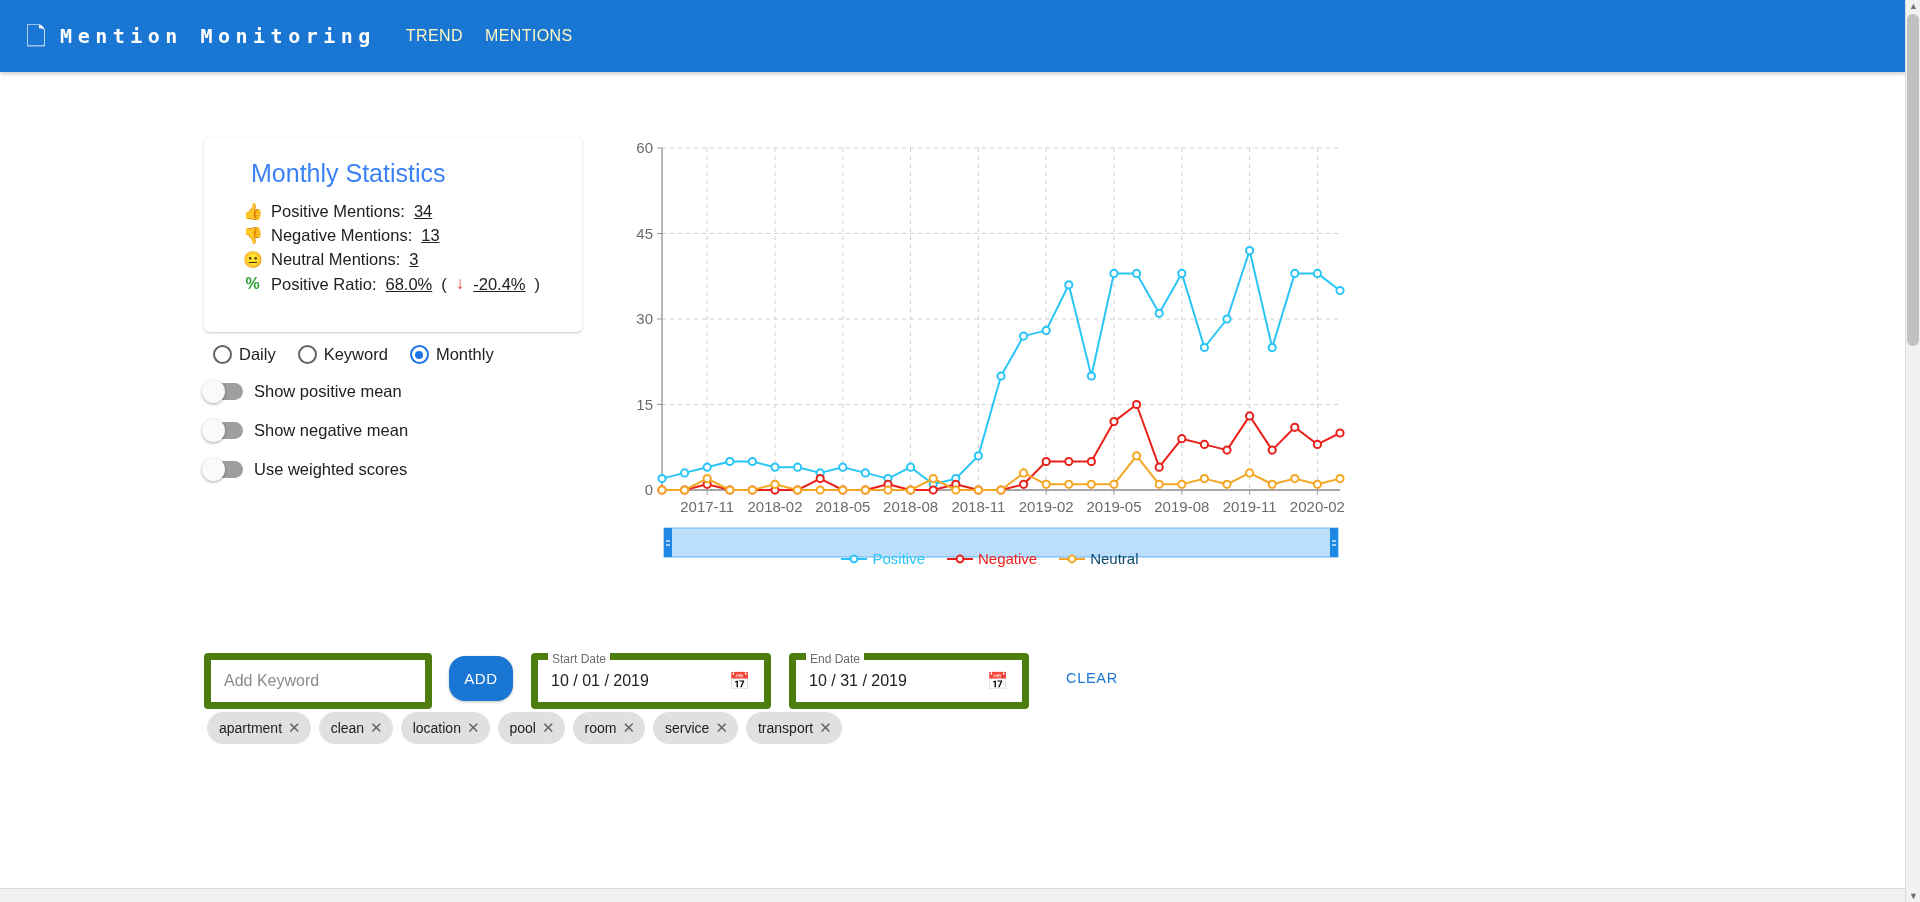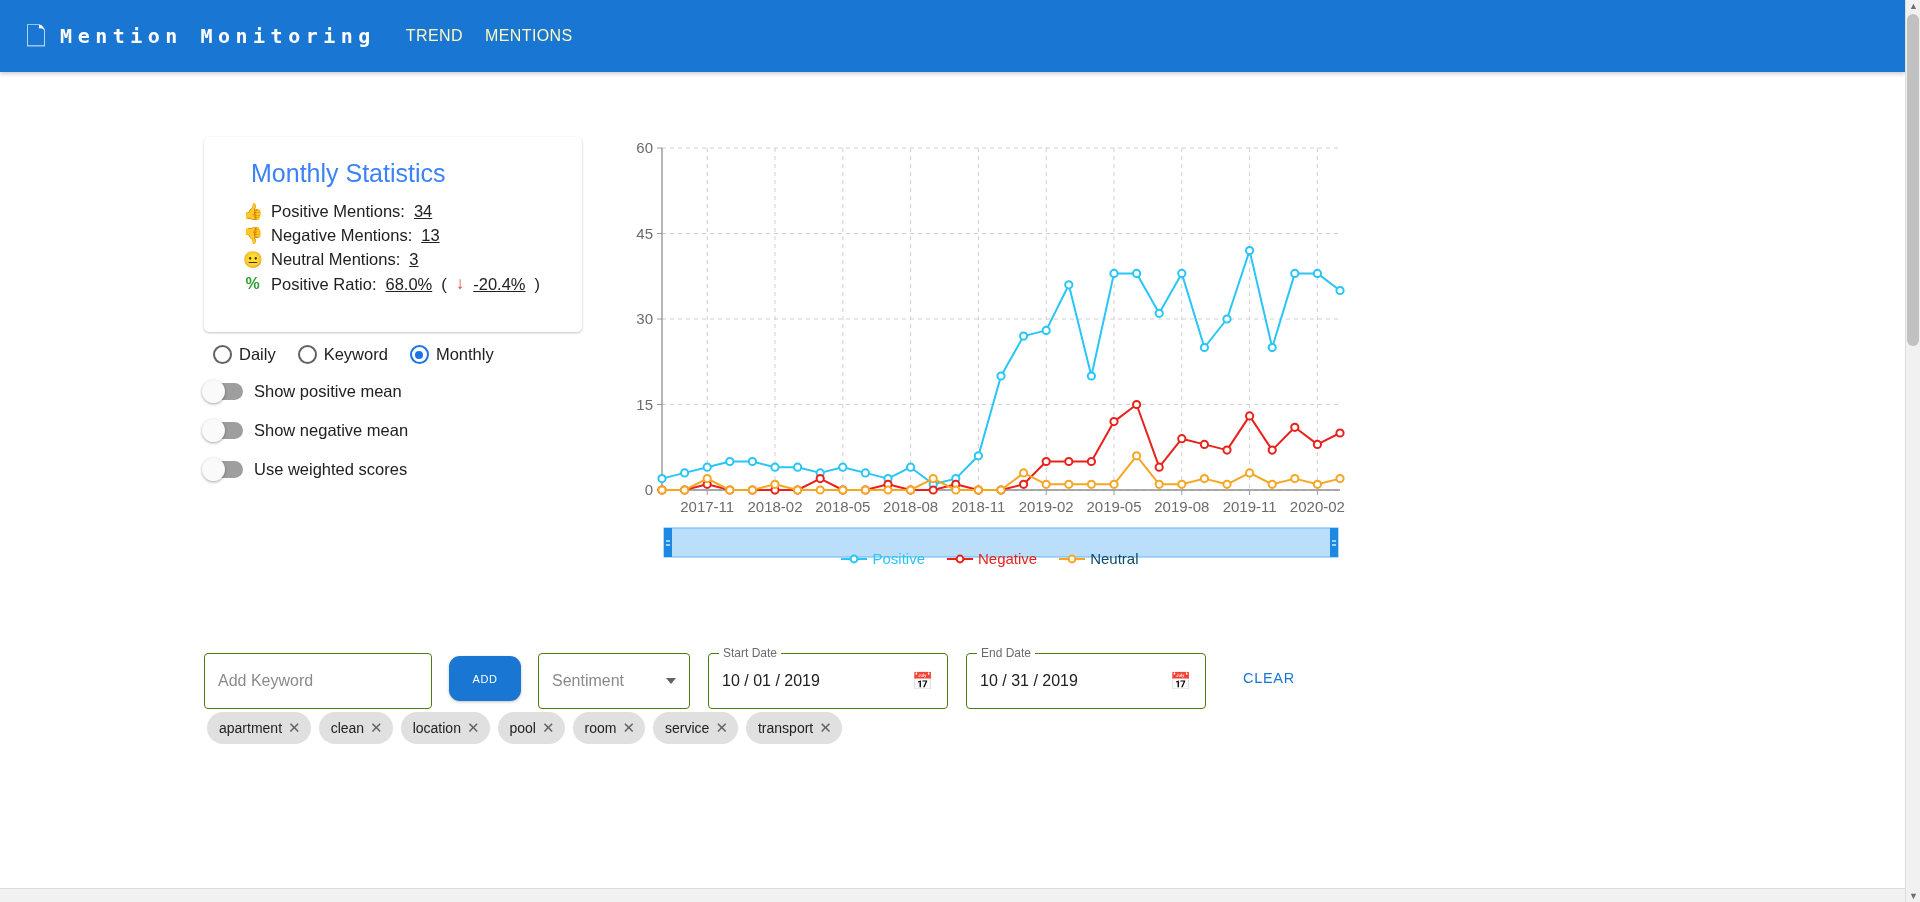--- a/index.html
+++ b/index.html
@@ -91,35 +91,35 @@
     position:absolute; left:620px; top:550px; width:740px;
     display:flex; justify-content:center; align-items:center; gap:22px;
     font-size:15px;
   }
   .leg{ display:flex; align-items:center; gap:5px; cursor:pointer;}
   .leg svg{ display:block; }
 
   
   .form-row{ position:absolute; left:204px; top:653px; display:flex; align-items:flex-start; gap:0;}
   .mat-field{
-    position:relative; height:56px; border:1px solid #4d7c0f;
+    position:relative; height:56px; border:7px solid #4d7c0f;
     border-radius:4px; background:#fff; display:flex; align-items:center;
     padding:0 13px;
   }
   .mat-field .legend-lbl{
     position:absolute; top:-8px; left:10px; background:#fff;
     padding:0 4px; font-size:12px; color:#6b6b6b;
   }
   .placeholder{ color:#8a8a8a; font-size:16px;}
   .value-txt{ color:#202124; font-size:16px;}
   .kw-field{ width:228px; }
   .add-btn{
     margin-left:17px; margin-top:3px;
-    width:72px; height:45px; background:#1976d2; color:#fff;
-    border:none; border-radius:11px; font-size:11px; font-weight:500;
+    width:64px; height:45px; background:#1976d2; color:#fff;
+    border:none; border-radius:16px; font-size:15px; font-weight:500;
     letter-spacing:.6px; cursor:pointer;
     box-shadow:0 1px 3px rgba(0,0,0,.25);
     display:flex; align-items:center; justify-content:center;
   }
   .sent-field{ width:152px; margin-left:17px; justify-content:space-between;}
   .caret{ width:0;height:0;border-left:5px solid transparent;border-right:5px solid transparent;border-top:6px solid #5f6368;}
   .date-field{ width:240px; margin-left:18px; justify-content:space-between;}
   .cal-ico{ font-size:17px; color:#4a4a4a;}
   .clear-btn{
     margin-left:22px; margin-top:6px;
@@ -406,24 +406,20 @@
     </svg>
     <span style="color:#0c4a6e">Neutral</span>
   </span>
 </div>
 
 <div class="form-row">
   <div class="mat-field kw-field">
     <span class="placeholder">Add Keyword</span>
   </div>
   <button class="add-btn">ADD</button>
-  <div class="mat-field sent-field">
-    <span class="placeholder">Sentiment</span>
-    <span class="caret"></span>
-  </div>
   <div class="mat-field date-field">
     <span class="legend-lbl">Start Date</span>
     <span class="value-txt">10 / 01 / 2019</span>
     <span class="cal-ico">📅</span>
   </div>
   <div class="mat-field date-field">
     <span class="legend-lbl">End Date</span>
     <span class="value-txt">10 / 31 / 2019</span>
     <span class="cal-ico">📅</span>
   </div>

